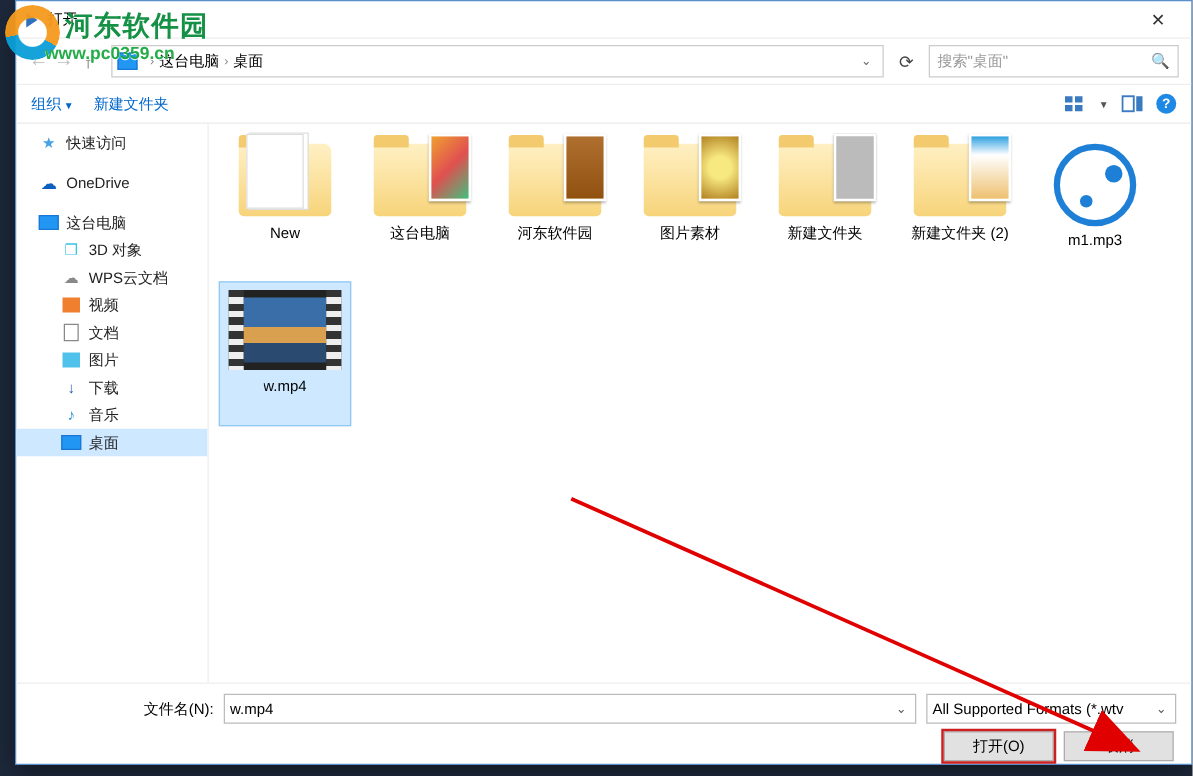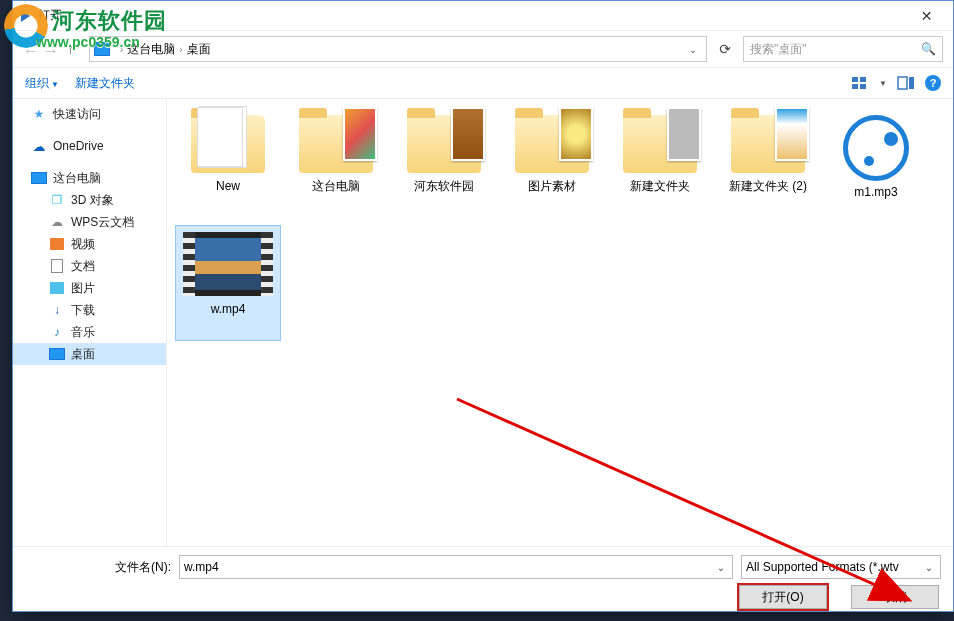--- a/index.html
+++ b/index.html
@@ -59,21 +59,21 @@
 .audio-icon { width:66px; height:66px; border-radius:50%; border:5px solid #1e7fd6; position:relative; margin-bottom:4px; }
 .audio-icon::after { content:""; position:absolute; width:14px; height:14px; background:#1e7fd6; border-radius:50%; left:36px; top:12px; box-shadow:-22px 22px 0 -2px #1e7fd6; }
 .label { max-width:100px; line-height:1.2; word-break:break-all; overflow:hidden; max-height:30px; }
 .footer { border-top:1px solid #eee; padding:8px 12px 0; height:66px; }
 .frow { display:flex; align-items:center; gap:8px; margin-bottom:6px; }
 .flabel { font-size:12px; width:68px; text-align:right; margin-left:78px; }
 .combo { height:24px; border:1px solid #bbb; font-size:12px; padding:0 4px; display:flex; align-items:center; position:relative; }
 .combo .cdrop { position:absolute; right:2px; top:2px; width:18px; height:18px; display:flex; align-items:center; justify-content:center; font-size:10px; color:#555; }
 .fname { flex:1; }
 .ftype { width:200px; }
-.actions { display:flex; justify-content:flex-end; gap:24px; padding-right:2px; }
+.actions { display:flex; justify-content:flex-end; gap:8px; padding-right:2px; }
 .btn { width:88px; height:24px; border:1px solid #adadad; background:#e1e1e1; font-size:12px; display:flex; align-items:center; justify-content:center; cursor:pointer; }
 .btn.primary { outline:2px solid #cc2020; outline-offset:0px; background:#e1e1e1; }
 
 .wm { position:absolute; left:0; top:0; width:200px; height:60px; pointer-events:none; z-index:50; opacity:.95; }
 .wm-logo { position:absolute; left:4px; top:4px; width:44px; height:44px; border-radius:50%; background:conic-gradient(#f59a1e 0 120deg,#0a9fd8 120deg 260deg,#f59a1e 260deg 360deg); -webkit-mask:radial-gradient(circle,transparent 11px,#000 12px);}
 .wm-text1 { position:absolute; left:52px; top:6px; font-size:22px; font-weight:bold; color:#088c3b; letter-spacing:1px; text-shadow:0 1px 0 #fff; }
 .wm-text2 { position:absolute; left:36px; top:34px; font-size:14px; font-weight:bold; color:#18a840; text-shadow:0 1px 0 #fff; }
 
 .arrow-svg{ position:absolute; left:180px; top:100px; width:760px; height:480px; pointer-events:none; z-index:40; }
 </style>

